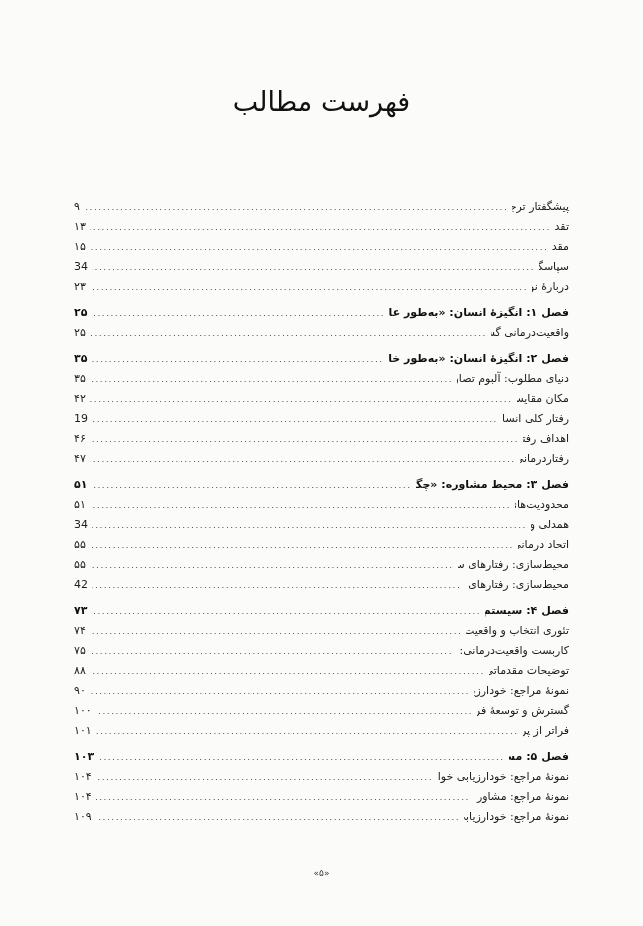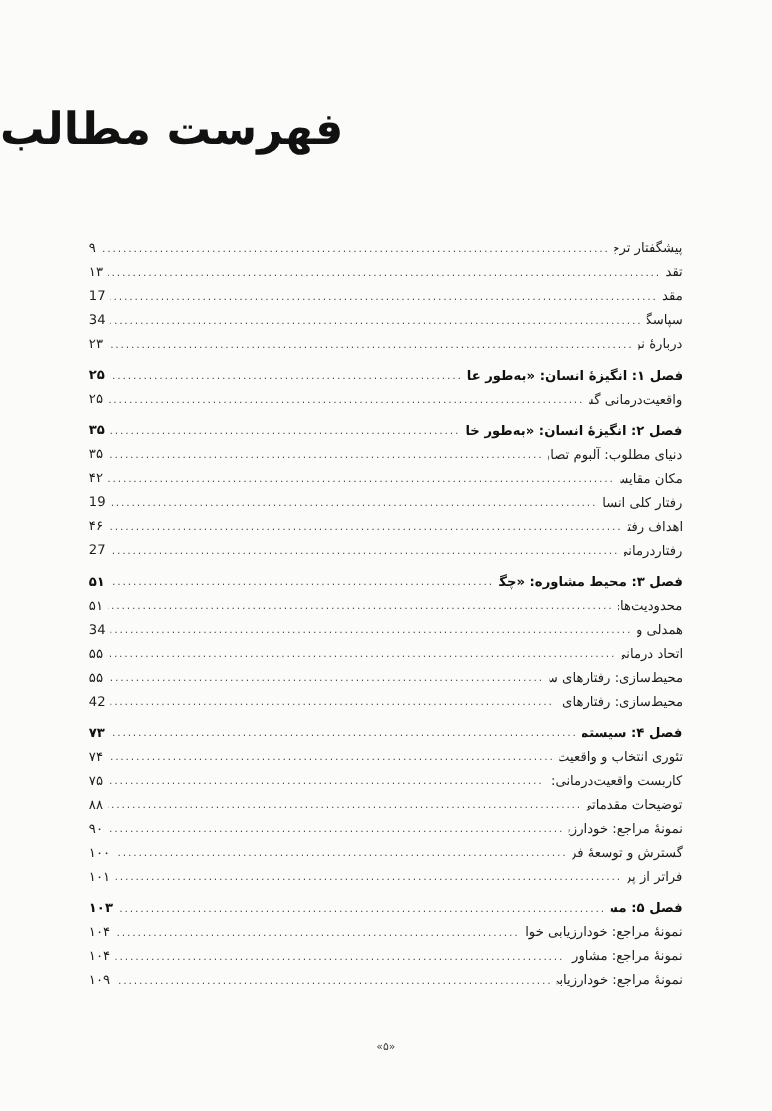--- a/index.html
+++ b/index.html
@@ -19,23 +19,23 @@
     width: 643px;
     height: 926px;
     background: #fbfbf9;
   }
   .doc-title {
     position: absolute;
     top: 86px;
     left: 0;
     right: 0;
     margin: 0;
-    text-align: left;
-    font-size: 37px;
-    font-weight: bold;
+    text-align: center;
+    font-size: 27px;
+    font-weight: normal;
     color: #111;
     direction: rtl;
   }
   .toc {
     position: absolute;
     top: 197px;
     right: 74px;
     left: 74px;
     direction: rtl;
   }
@@ -97,21 +97,21 @@
         <span class="toc-page">۹</span>
       </div>
       <div class="toc-row">
         <span class="toc-label">تقدیم</span>
         <span class="toc-leader"></span>
         <span class="toc-page">۱۳</span>
       </div>
       <div class="toc-row">
         <span class="toc-label">مقدمه</span>
         <span class="toc-leader"></span>
-        <span class="toc-page">17</span>
+        <span class="toc-page">۱۵</span>
       </div>
       <div class="toc-row">
         <span class="toc-label">سپاسگزاری</span>
         <span class="toc-leader"></span>
         <span class="toc-page">34</span>
       </div>
       <div class="toc-row">
         <span class="toc-label">دربارهٔ نویسنده</span>
         <span class="toc-leader"></span>
         <span class="toc-page">۲۳</span>
@@ -147,21 +147,21 @@
         <span class="toc-page">19</span>
       </div>
       <div class="toc-row">
         <span class="toc-label">اهداف رفتار انسان</span>
         <span class="toc-leader"></span>
         <span class="toc-page">۴۶</span>
       </div>
       <div class="toc-row">
         <span class="toc-label">رفتاردرمانی شناختی</span>
         <span class="toc-leader"></span>
-        <span class="toc-page">27</span>
+        <span class="toc-page">۴۷</span>
       </div>
       <div class="toc-row chapter">
         <span class="toc-label">فصل ۳: محیط مشاوره: «چگونه زمینه را برای خودارزیابی فراهم کنم؟»</span>
         <span class="toc-leader"></span>
         <span class="toc-page">۵۱</span>
       </div>
       <div class="toc-row">
         <span class="toc-label">محدودیت‌های اجتماعی</span>
         <span class="toc-leader"></span>
         <span class="toc-page">۵۱</span>

